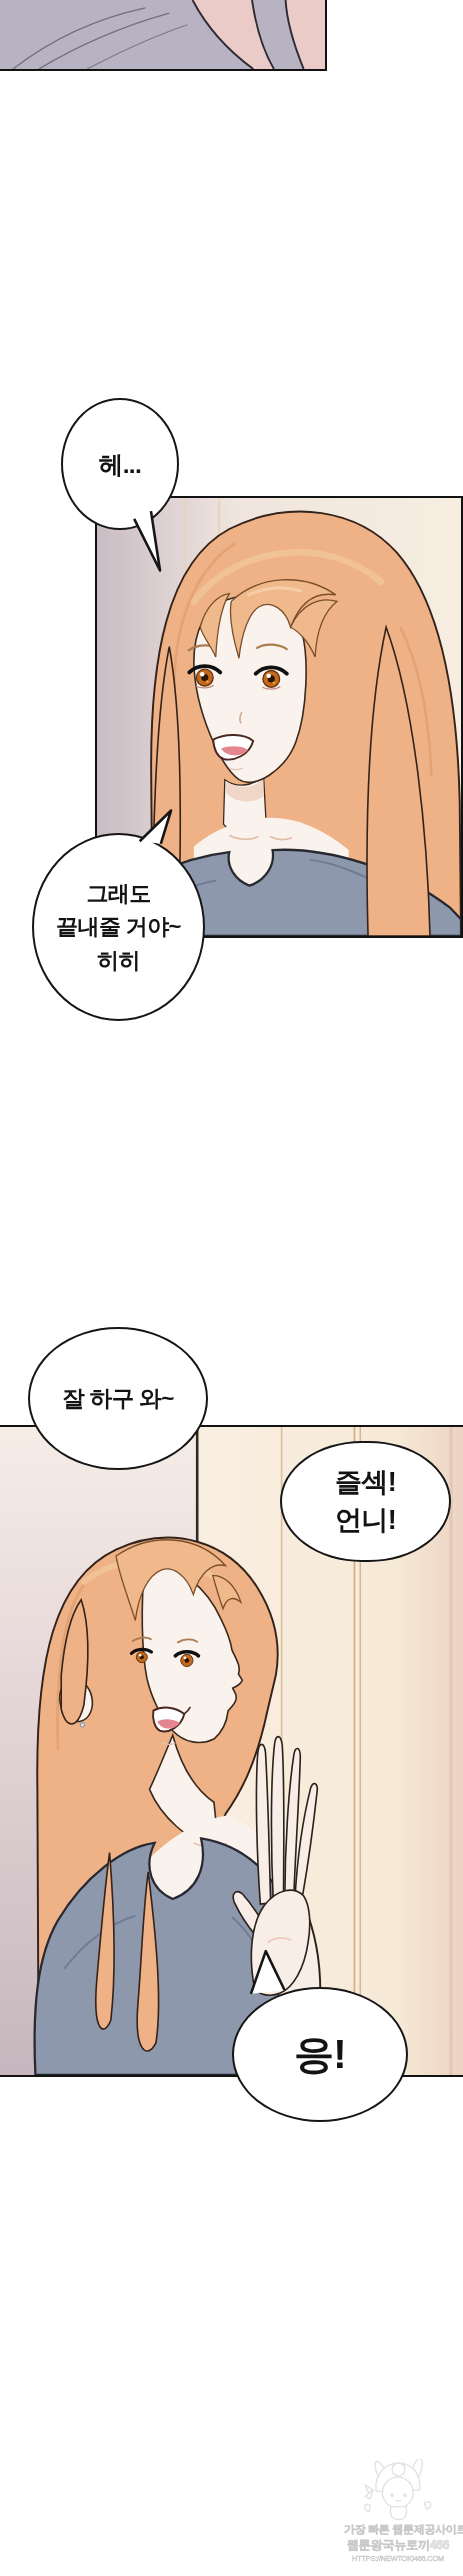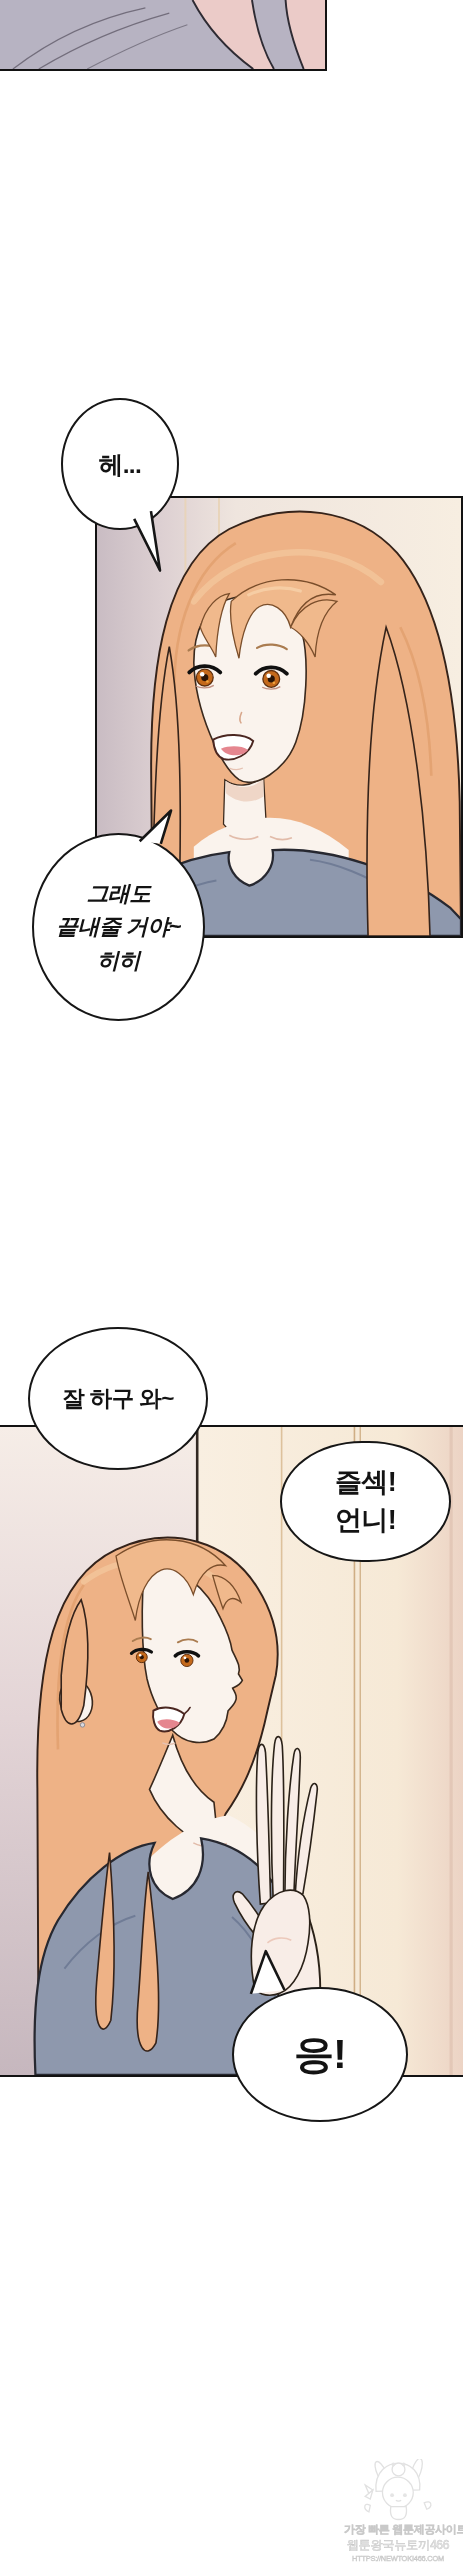--- a/index.html
+++ b/index.html
@@ -13,29 +13,29 @@
   #panel-1{left:95px;top:496px;width:368px;height:442px;border:2.6px solid #121212;}
   #panel-2{left:0;top:1425px;width:464px;height:652px;border-top:2.6px solid #121212;border-bottom:2.6px solid #121212;}
   .bubble{
     position:absolute;background:#ffffff;border:2.6px solid #161616;border-radius:50%;
     display:flex;flex-direction:column;align-items:center;justify-content:center;
     text-align:center;color:#131313;font-weight:700;z-index:20;box-sizing:border-box;
     letter-spacing:-0.6px;
   }
   .bubble .ln{display:block;white-space:nowrap;}
   #bubble-1{left:61px;top:398px;width:118px;height:132px;font-size:24.5px;}
-  #bubble-2{left:32px;top:833px;width:173px;height:188px;font-size:22px;line-height:1.52;font-style:italic;}
+  #bubble-2{left:32px;top:833px;width:173px;height:188px;font-size:22px;line-height:1.52;}
   #bubble-3{left:28px;top:1327px;width:180px;height:143px;font-size:22.5px;}
   #bubble-4{left:280px;top:1441px;width:171px;height:121px;font-size:27px;line-height:1.4;border-radius:48% / 50%;}
   #bubble-5{left:232px;top:1987px;width:176px;height:135px;font-size:40px;}
   .tail{position:absolute;z-index:21;}
   .watermark{position:absolute;left:344px;top:2459px;width:108px;z-index:5;text-align:center;
     color:#ececec;-webkit-text-stroke:0.5px #c9c9c9;}
   .watermark .wm1{font-size:11px;letter-spacing:-0.3px;white-space:nowrap;font-weight:700;}
-  .watermark .wm2{font-size:12.2px;font-weight:400;white-space:nowrap;letter-spacing:-0.3px;}
+  .watermark .wm2{font-size:12.2px;font-weight:700;white-space:nowrap;letter-spacing:-0.3px;}
   .watermark .wm3{font-size:7.4px;font-weight:400;white-space:nowrap;letter-spacing:-0.2px;}
   .mascot{display:block;margin:0 auto 1.3px auto;opacity:.9;}
 </style>
 </head>
 <body>
 
 <div class="page">
 
   <div class="panel" id="panel-prev">
     <svg viewBox="0 0 503 106" preserveAspectRatio="none">

